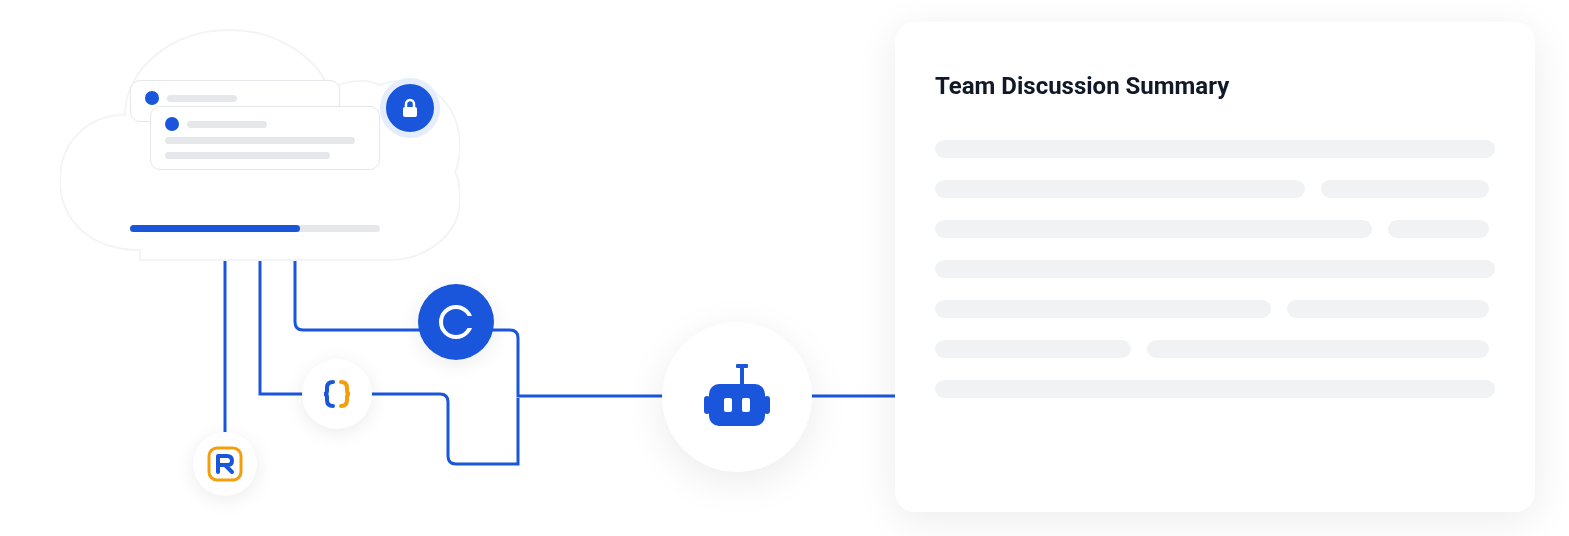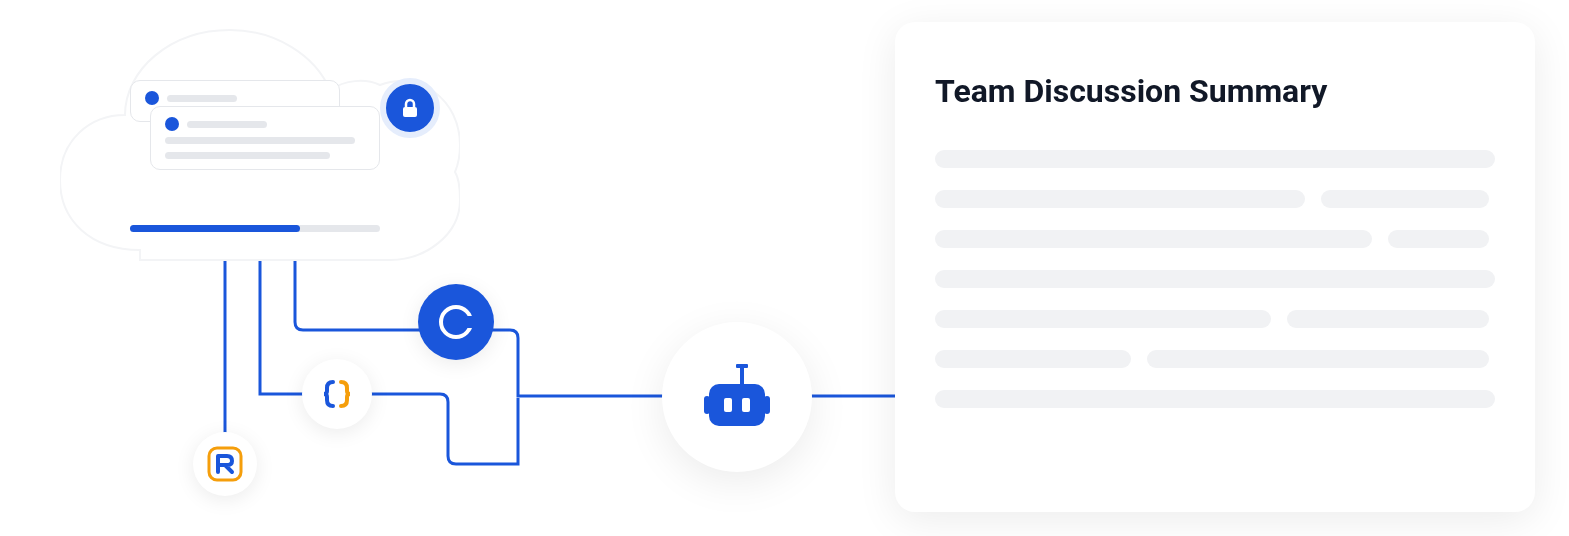--- a/index.html
+++ b/index.html
@@ -169,21 +169,21 @@
       left: 895px;
       top: 22px;
       width: 640px;
       height: 490px;
       background: #fff;
       border-radius: 20px;
       box-shadow: 0 8px 40px rgba(0,0,0,0.08);
       padding: 50px 40px;
     }
     .summary-title {
-      font-size: 32px;
+      font-size: 24px;
       font-weight: 700;
       color: #111827;
       margin-bottom: 40px;
     }
     .summary-rows {
       display: flex;
       flex-direction: column;
       gap: 22px;
     }
     .summary-row {

